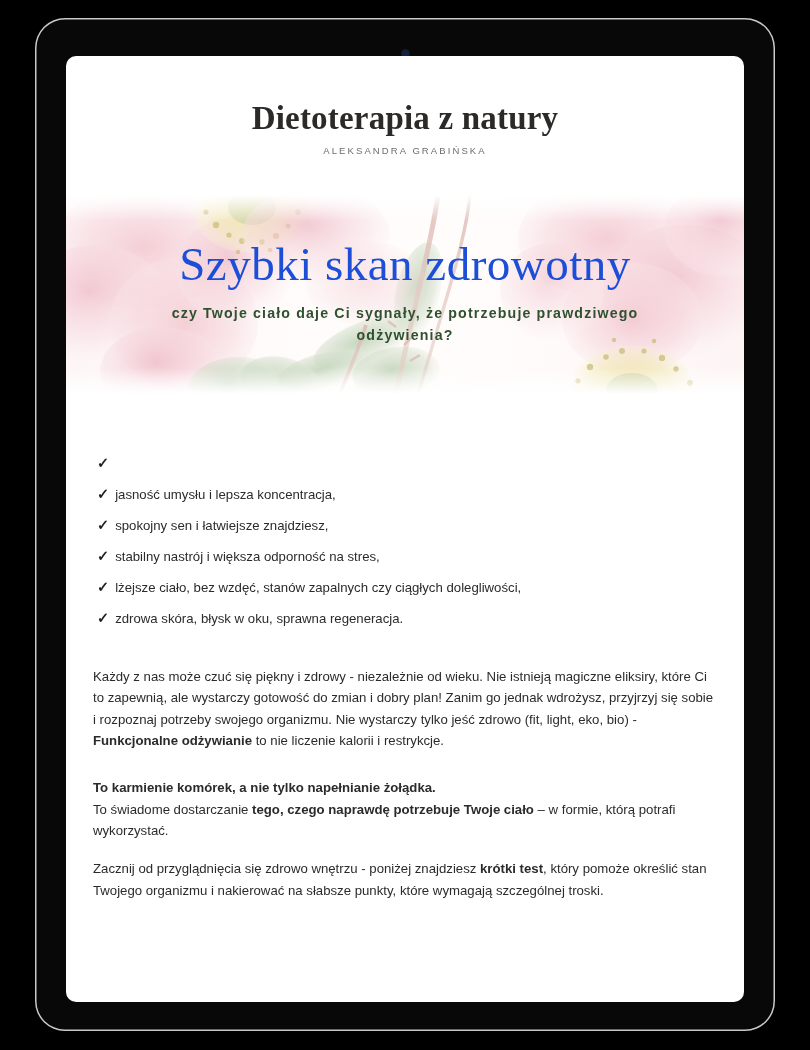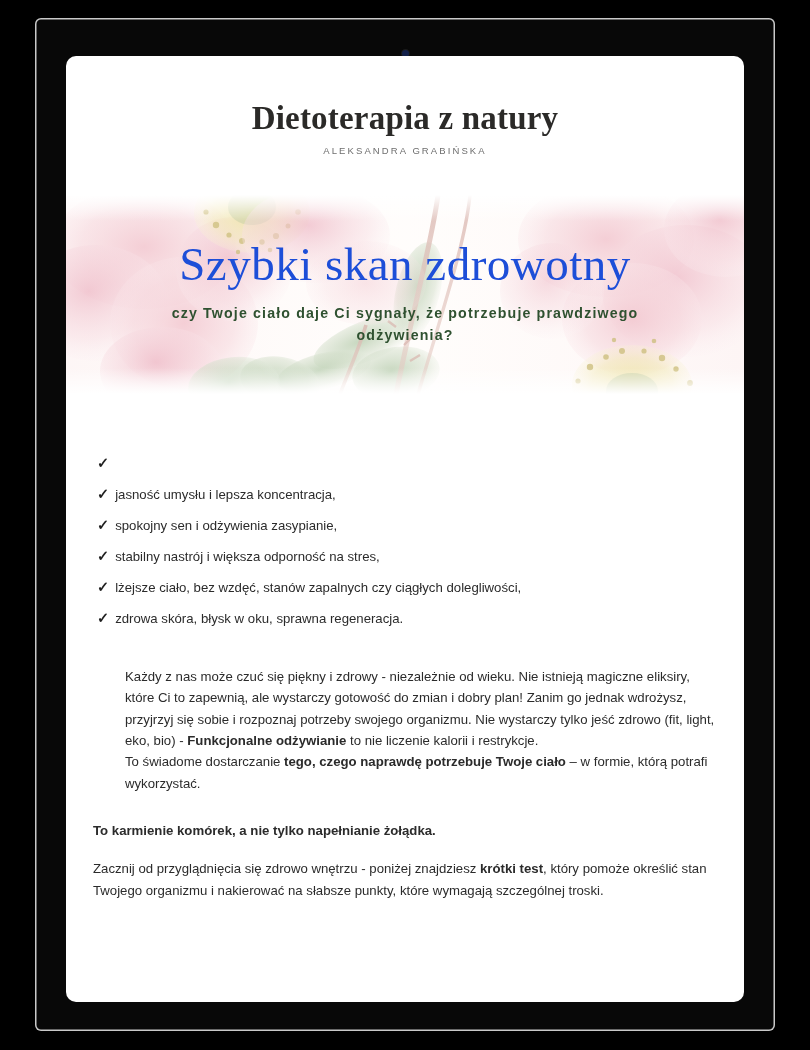--- a/index.html
+++ b/index.html
@@ -15,21 +15,21 @@
   }
 
   
   #device-frame {
     position: absolute;
     left: 35px;
     top: 18px;
     width: 740px;
     height: 1013px;
     background: #080808;
-    border-radius: 6px;
+    border-radius: 30px;
     box-shadow: inset 0 0 0 1.5px #c9c9c9;
   }
   #camera-dot {
     position: absolute;
     left: 50%;
     top: 32px;
     width: 7px;
     height: 7px;
     margin-left: -3.5px;
     border-radius: 50%;
@@ -156,21 +156,21 @@
     font-size: 14.5px;
     font-weight: 700;
     color: #1f1f1f;
     flex: 0 0 auto;
     line-height: 1;
   }
 
   #closing { margin-top: 40px; }
   #closing .para { margin-bottom: 0; }
   .para-gap { margin-top: 17px !important; }
-  .para-tight { margin-bottom: 0 !important; margin-left: 32px; }
+  .para-tight { margin-bottom: 0 !important; }
   .para-strong {
     font-weight: 700;
     margin-top: 26px !important;
     margin-bottom: 0 !important;
   }
 </style>
 </head>
 <body>
 
 <div id="device-frame">
@@ -295,43 +295,43 @@
         <ul id="benefits">
           <li>
             <span class="check-icon">✓</span>
           </li>
           <li>
             <span class="check-icon">✓</span>
             <span>jasność umysłu i lepsza koncentracja,</span>
           </li>
           <li>
             <span class="check-icon">✓</span>
-            <span>spokojny sen i odżywienia zasypianie,</span>
+            <span>spokojny sen i łatwiejsze znajdziesz,</span>
           </li>
           <li>
             <span class="check-icon">✓</span>
             <span>stabilny nastrój i większa odporność na stres,</span>
           </li>
           <li>
             <span class="check-icon">✓</span>
             <span>lżejsze ciało, bez wzdęć, stanów zapalnych czy ciągłych dolegliwości,</span>
           </li>
           <li>
             <span class="check-icon">✓</span>
             <span>zdrowa skóra, błysk w oku, sprawna regeneracja.</span>
           </li>
         </ul>
 
         <div id="closing">
 
           <p class="para para-tight"><span>Każdy z nas może czuć się piękny i zdrowy - niezależnie od wieku. Nie istnieją magiczne eliksiry, które Ci to zapewnią, ale wystarczy gotowość do zmian i dobry plan! Zanim go jednak wdrożysz, przyjrzyj się sobie i rozpoznaj potrzeby swojego organizmu. Nie wystarczy tylko jeść zdrowo (fit, light, eko, bio) - </span><b>Funkcjonalne odżywianie</b><span> to nie liczenie kalorii i restrykcje.</span></p>
 
+          <p class="para para-strong">To karmienie komórek, a nie tylko napełnianie żołądka.</p>
+
           <p class="para para-tight"><span>To świadome dostarczanie </span><b>tego, czego naprawdę potrzebuje Twoje ciało</b><span> – w formie, którą potrafi wykorzystać.</span></p>
-
-          <p class="para para-strong">To karmienie komórek, a nie tylko napełnianie żołądka.</p>
 
           <p class="para para-gap"><span>Zacznij od przyglądnięcia się zdrowo wnętrzu - poniżej znajdziesz </span><b>krótki test</b><span>, który pomoże określić stan Twojego organizmu i nakierować na słabsze punkty, które wymagają szczególnej troski.</span></p>
 
         </div>
       </div>
 
     </div>
   </div>
 </div>
 

